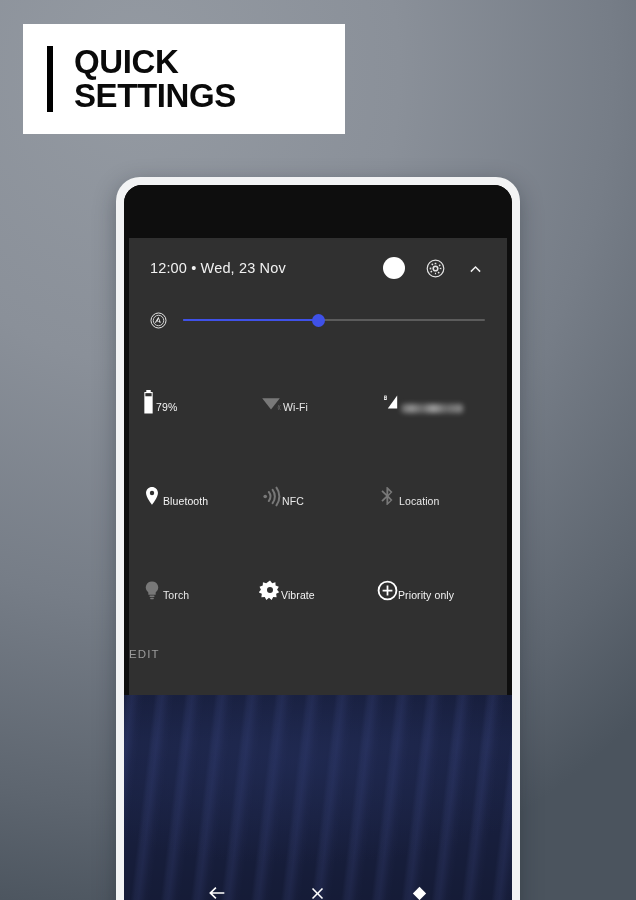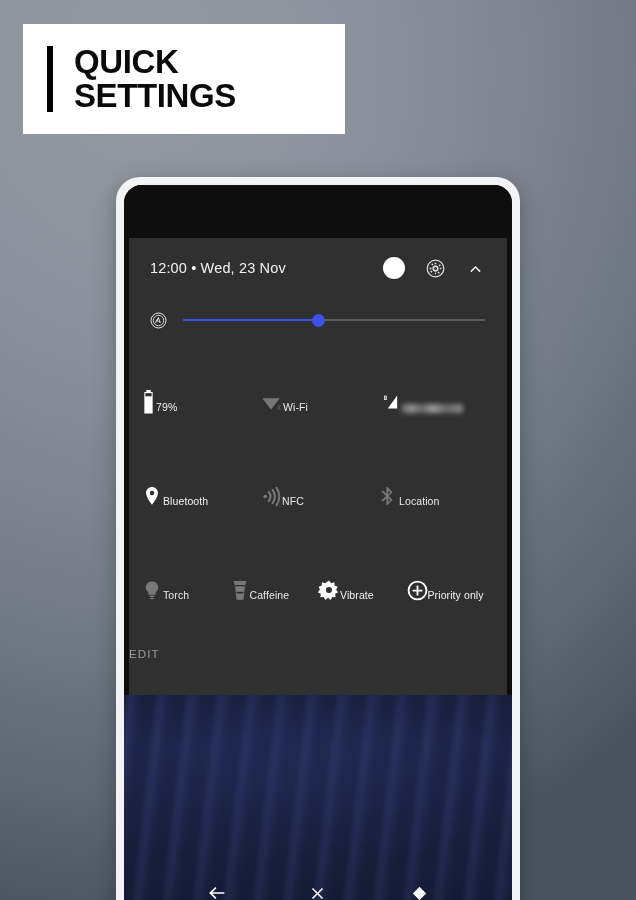--- a/index.html
+++ b/index.html
@@ -430,30 +430,20 @@
             <div class="tile-icon">
               <svg width="22" height="22" viewBox="0 0 24 24">
                 <path d="M12 2.6a6.7 6.7 0 00-4 12.1v2.6h8v-2.6a6.7 6.7 0 00-4-12.1z" fill="#dcdcdc"></path>
                 <rect x="9.2" y="18.1" width="5.6" height="1.5" rx="0.7" fill="#dcdcdc"></rect>
                 <rect x="10" y="20.5" width="4" height="1.5" rx="0.7" fill="#dcdcdc"></rect>
               </svg>
             </div>
             <div class="tile-label">Torch</div>
           </div>
 
-          <div class="tile off">
-            <div class="tile-icon">
-              <svg width="20" height="23" viewBox="0 0 20 24">
-                <path d="M3.4 2.2h13.2l-1.1 4H4.5z" fill="#dcdcdc"></path>
-                <path d="M4.9 7.6h10.2l-1.5 14H6.4z" fill="#dcdcdc"></path>
-                <rect x="6.4" y="13.4" width="7.2" height="1.8" fill="#303030"></rect>
-              </svg>
-            </div>
-            <div class="tile-label">Caffeine</div>
-          </div>
 
           <div class="tile on">
             <div class="tile-icon">
               <svg width="22" height="22" viewBox="0 0 24 24">
                 <path d="M12 1.6l2.4 2.9 3.5-1 .2 3.7 3.5 1.2-1.9 3.2 2.3 2.9-3.3 1.7.5 3.7-3.7-.4-1.7 3.3-2.9-2.3-2.9 2.3-1.7-3.3-3.7.4.5-3.7-3.3-1.7 2.3-2.9L.6 8.4l3.5-1.2.2-3.7 3.5 1z" fill="#ffffff"></path>
                 <circle cx="12" cy="12" r="3.3" fill="#303030"></circle>
               </svg>
             </div>
             <div class="tile-label">Vibrate</div>
           </div>

